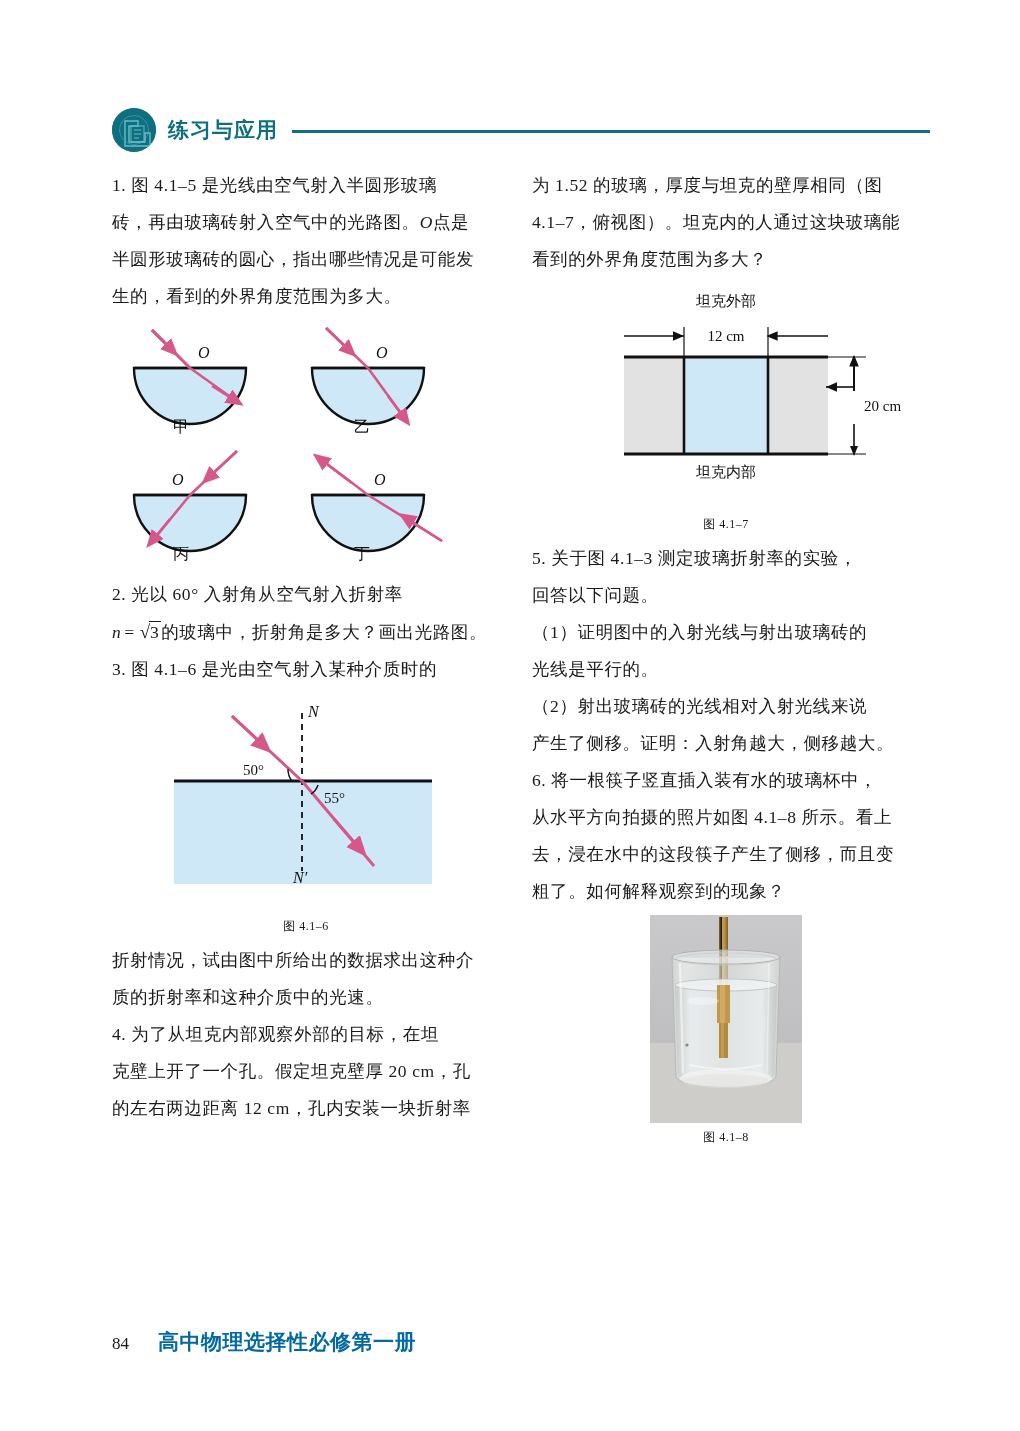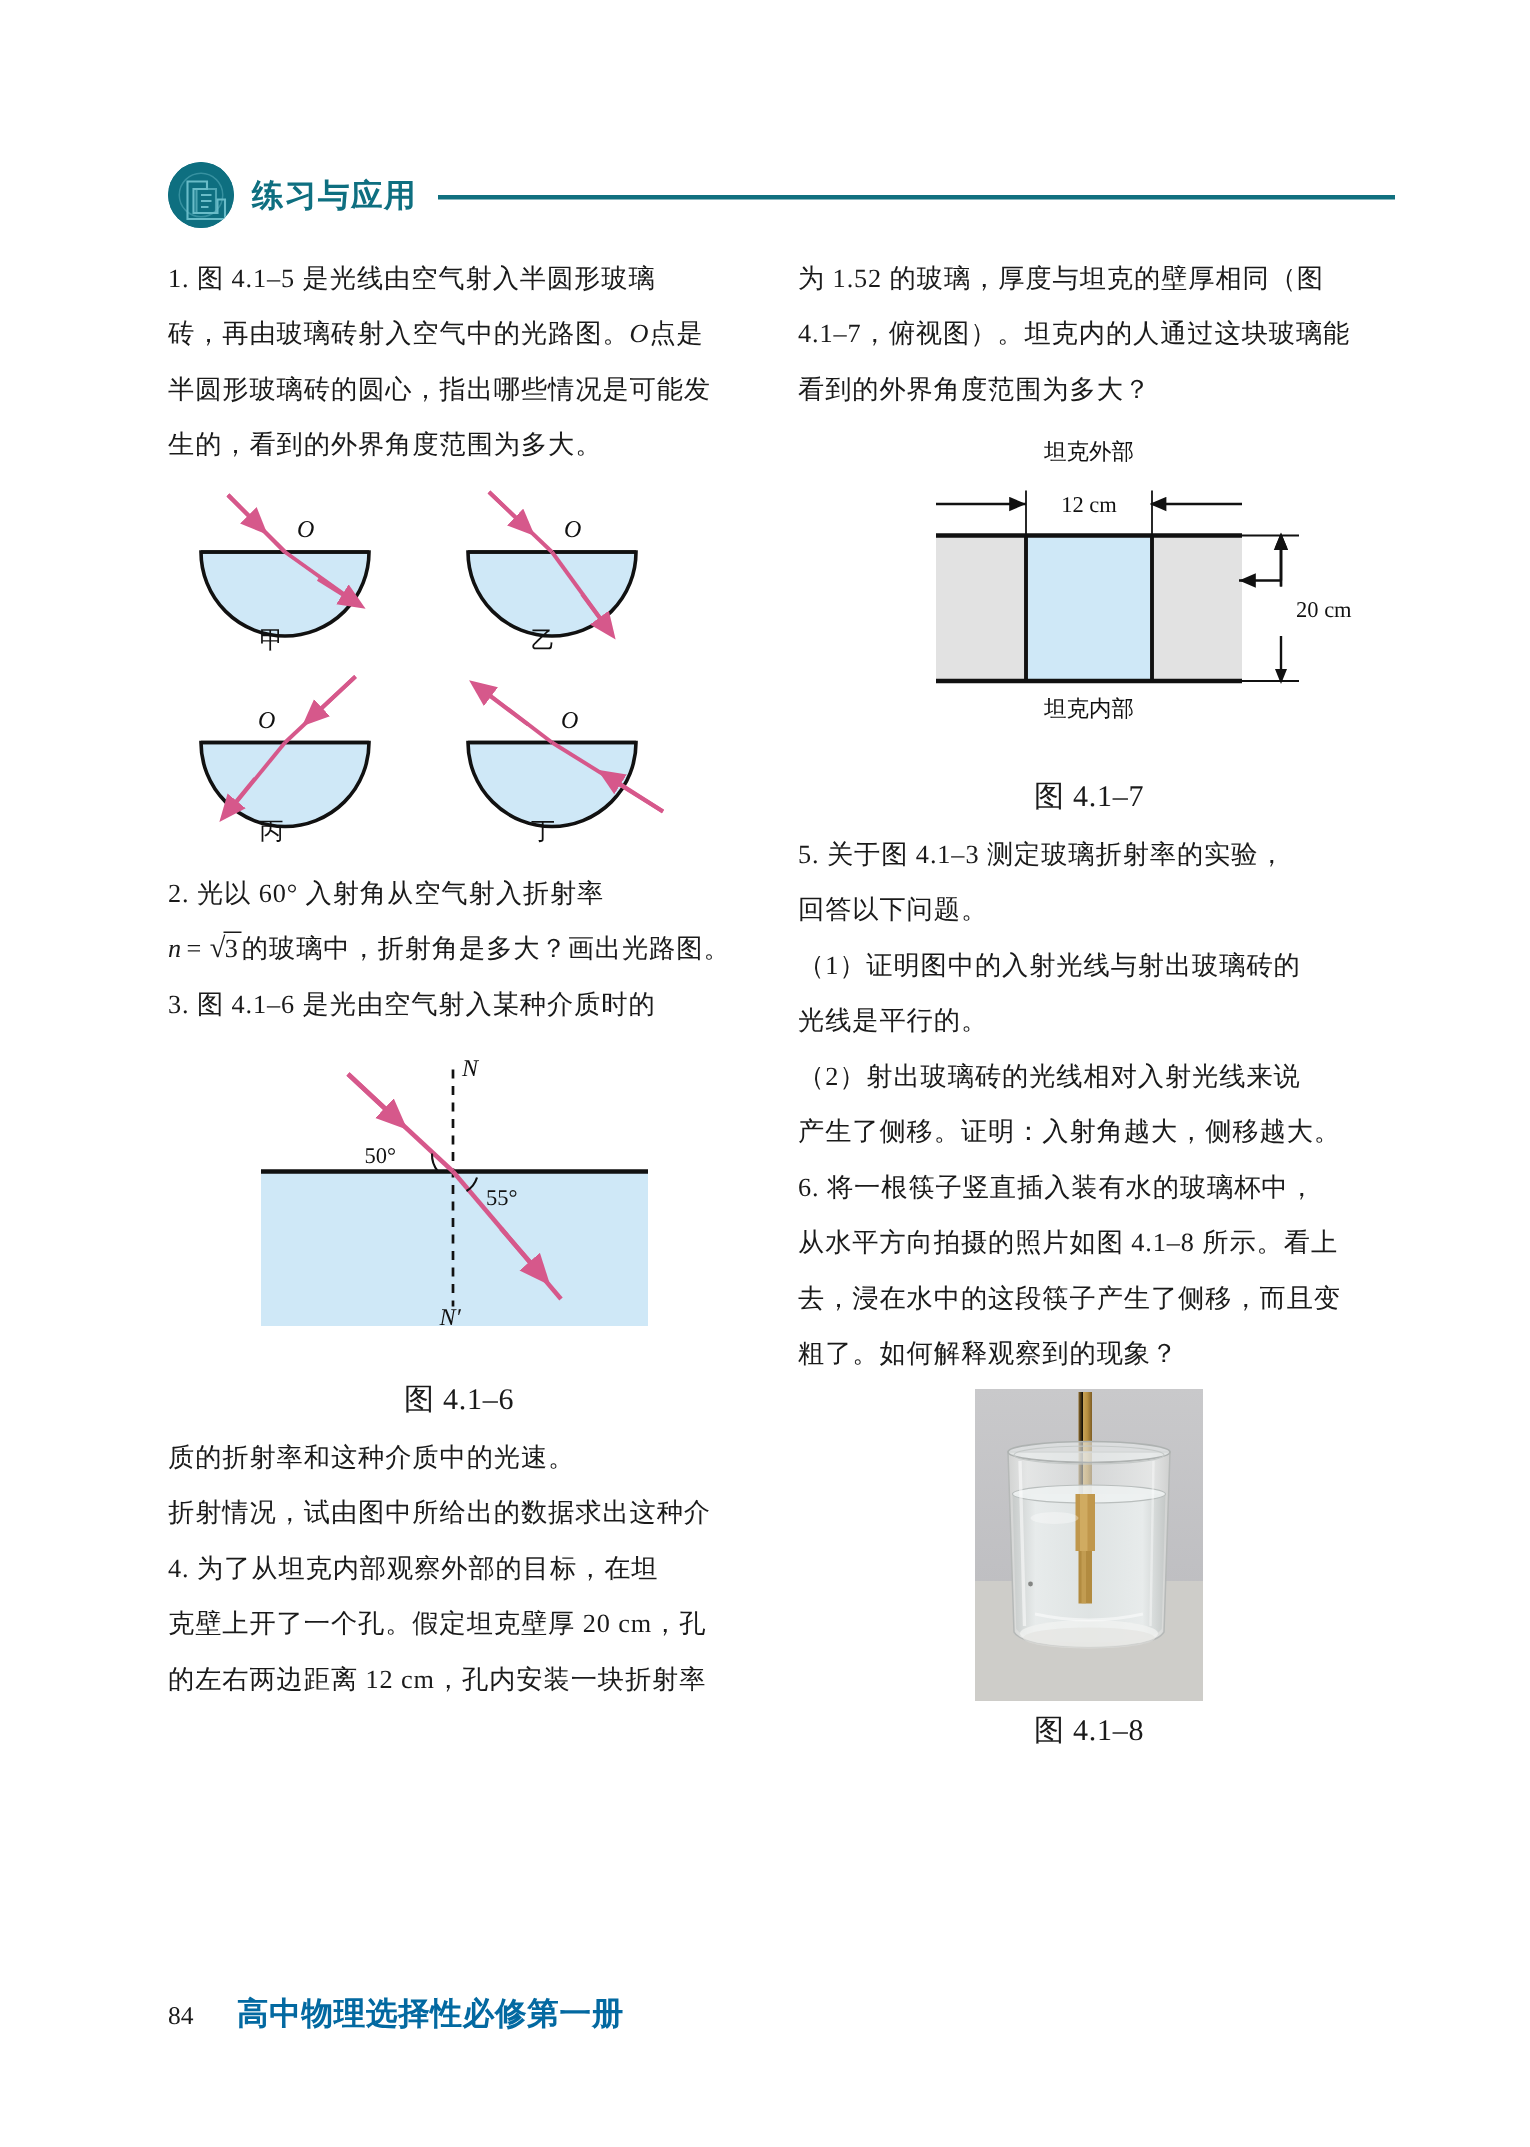--- a/index.html
+++ b/index.html
@@ -90,21 +90,21 @@
   .sqrt .radicand {
     border-top: 1px solid #1a1a1a;
     padding: 0 2px 0 1px;
     margin-left: -2px;
   }
 
   
   .figure { margin: 6px 0 8px 0; position: relative; }
   .fig-caption {
     text-align: center;
-    font-size: 20px;
+    font-size: 12px;
     font-family: "Liberation Serif", "DejaVu Serif", serif;
     margin-top: 6px;
     letter-spacing: 0.5px;
   }
 
   
   .photo-wrap {
     width: 152px;
     margin: 4px auto 0 auto;
   }
@@ -247,22 +247,22 @@
         <path d="M176 76 A18 18 0 0 0 180 88" fill="none" stroke="#111" stroke-width="1.4"></path>
         <path d="M199 101 A16 16 0 0 0 206 92" fill="none" stroke="#111" stroke-width="1.4"></path>
         <text x="131" y="82" font-family="Liberation Serif, serif" font-size="15" fill="#111">50°</text>
         <text x="212" y="110" font-family="Liberation Serif, serif" font-size="15" fill="#111">55°</text>
         <text x="196" y="24" font-family="Liberation Serif, serif" font-style="italic" font-size="16" fill="#111">N</text>
         <text x="181" y="190" font-family="Liberation Serif, serif" font-style="italic" font-size="16" fill="#111">N′</text>
       </svg>
       <div class="fig-caption">图 4.1–6</div>
     </div>
 
+    <p class="body">折射情况，试由图中所给出的数据求出这种介</p>
     <p class="body">质的折射率和这种介质中的光速。</p>
-    <p class="body">折射情况，试由图中所给出的数据求出这种介</p>
     <p class="body">4. 为了从坦克内部观察外部的目标，在坦</p>
     <p class="body">克壁上开了一个孔。假定坦克壁厚 20 cm，孔</p>
     <p class="body">的左右两边距离 12 cm，孔内安装一块折射率</p>
   </div>
 
   <div class="col col-right">
 
     <p class="body">为 1.52 的玻璃，厚度与坦克的壁厚相同（图</p>
     <p class="body">4.1–7，俯视图）。坦克内的人通过这块玻璃能</p>
     <p class="body">看到的外界角度范围为多大？</p>

